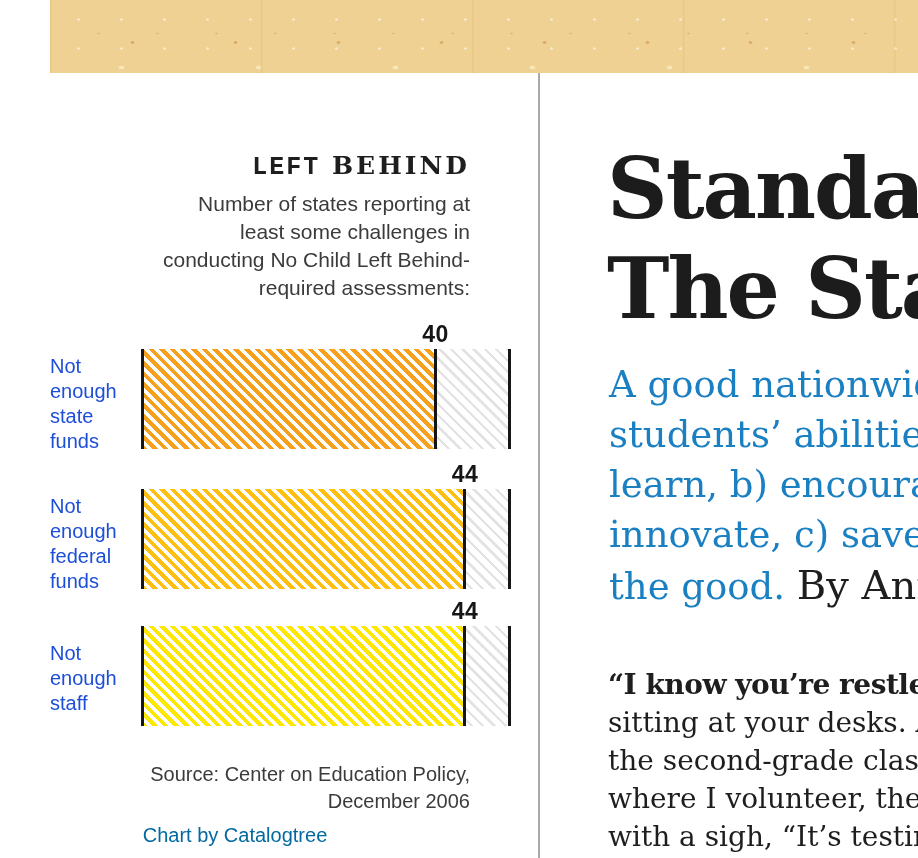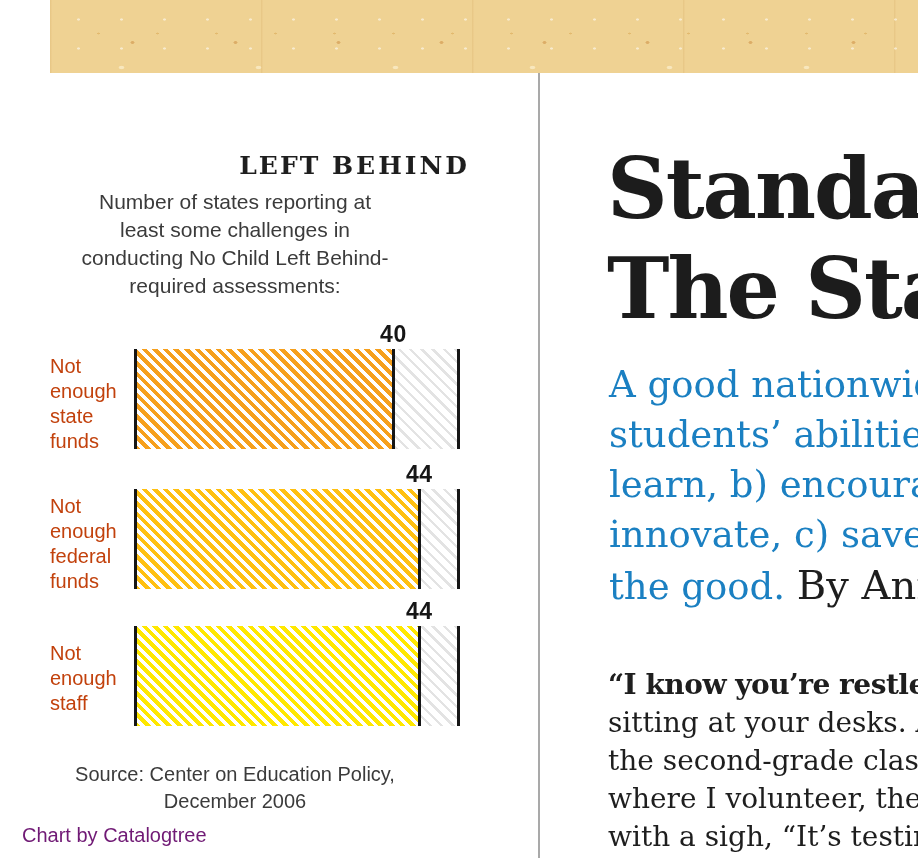--- a/index.html
+++ b/index.html
@@ -19,50 +19,49 @@
       linear-gradient(90deg, rgba(205,160,86,0.20) 1px, rgba(205,160,86,0) 2px);
     background-size: 43px 29px, 59px 41px, 103px 67px, 137px 89px, 211px 100%;
     background-position: 7px 5px, 19px 13px, 31px 9px, 3px 23px, 0 0;
   }
   
   .divider{position:absolute;left:538px;top:73px;width:2px;height:785px;background:#a9a9a9;}
 
   
   .chart-head{position:absolute;left:0;top:151px;width:470px;text-align:right;color:#1e1e1e;}
   .chart-title{font-family:"DejaVu Serif",serif;font-size:25px;line-height:30px;letter-spacing:1px;}
-  .chart-title .t-bold{font-weight:bold;letter-spacing:2px;}
+  .chart-title .t-bold{font-weight:bold;letter-spacing:2px;font-family:Liberation Mono, monospace;}
   .chart-title .t-rest{font-weight:bold;letter-spacing:3px;}
   .chart-sub{
     margin-top:7px;font-size:21px;line-height:28px;color:#3b3b3b;
     white-space:pre-line;
-    text-align:center;
   }
-  .bar-row{position:absolute;left:135px;width:323px;height:100px;
-    background-image:repeating-linear-gradient(45deg,#e3e3e3 0px,#e3e3e3 2.4px,#ffffff 2.4px,#ffffff 8px);}
+  .bar-row{position:absolute;left:142px;width:323px;height:100px;
+    background-image:repeating-linear-gradient(45deg,#e3e3e3 0px,#e3e3e3 2.4px,#ffffff 2.4px,#ffffff 8px);padding-left:44px;}
   .bar-row.r1{top:349px;} .bar-row.r2{top:489px;} .bar-row.r3{top:626px;}
   .bar-fill{position:absolute;left:0;top:0;height:100%;}
   .axis-line{position:absolute;top:0;height:100%;width:3px;background:#161616;}
   .axis-left{left:-1px;} .axis-right{right:-2px;}
   .value-line{position:absolute;top:0;height:100%;width:3px;background:#161616;}
   .value-label{
     position:absolute;bottom:100%;margin-bottom:1px;transform:translateX(-50%);
     font-size:23px;font-weight:bold;color:#161616;letter-spacing:0.5px;
   }
   .cat-label{
-    position:absolute;left:50px;width:84px;font-size:20px;line-height:25px;color:#c2410c;
+    position:absolute;left:50px;width:84px;font-size:20px;line-height:25px;color:#1d4ed8;
     white-space:pre-line;
   }
   .cat-label.c1{top:354px;} .cat-label.c2{top:494px;} .cat-label.c3{top:641px;}
   .chart-source{
-    position:absolute;left:0;top:761px;width:470px;text-align:center;
+    position:absolute;left:0;top:761px;width:470px;text-align:right;
     font-size:20px;line-height:27px;color:#3b3b3b;white-space:pre-line;
   }
   .chart-credit{
-    position:absolute;left:0;top:824px;width:470px;text-align:left;
-    font-size:20px;color:#701a75;margin-left:22px;
+    position:absolute;left:0;top:824px;width:470px;text-align:center;
+    font-size:20px;color:#0369a1;
   }
 
   
   .headline{
     position:absolute;left:607px;top:139px;width:400px;
     font-family:"DejaVu Serif",serif;font-weight:bold;font-size:84px;line-height:100px;
     color:#1c1c1c;letter-spacing:-2px;white-space:nowrap;
   }
   .deck{
     position:absolute;left:609px;top:360px;width:400px;

